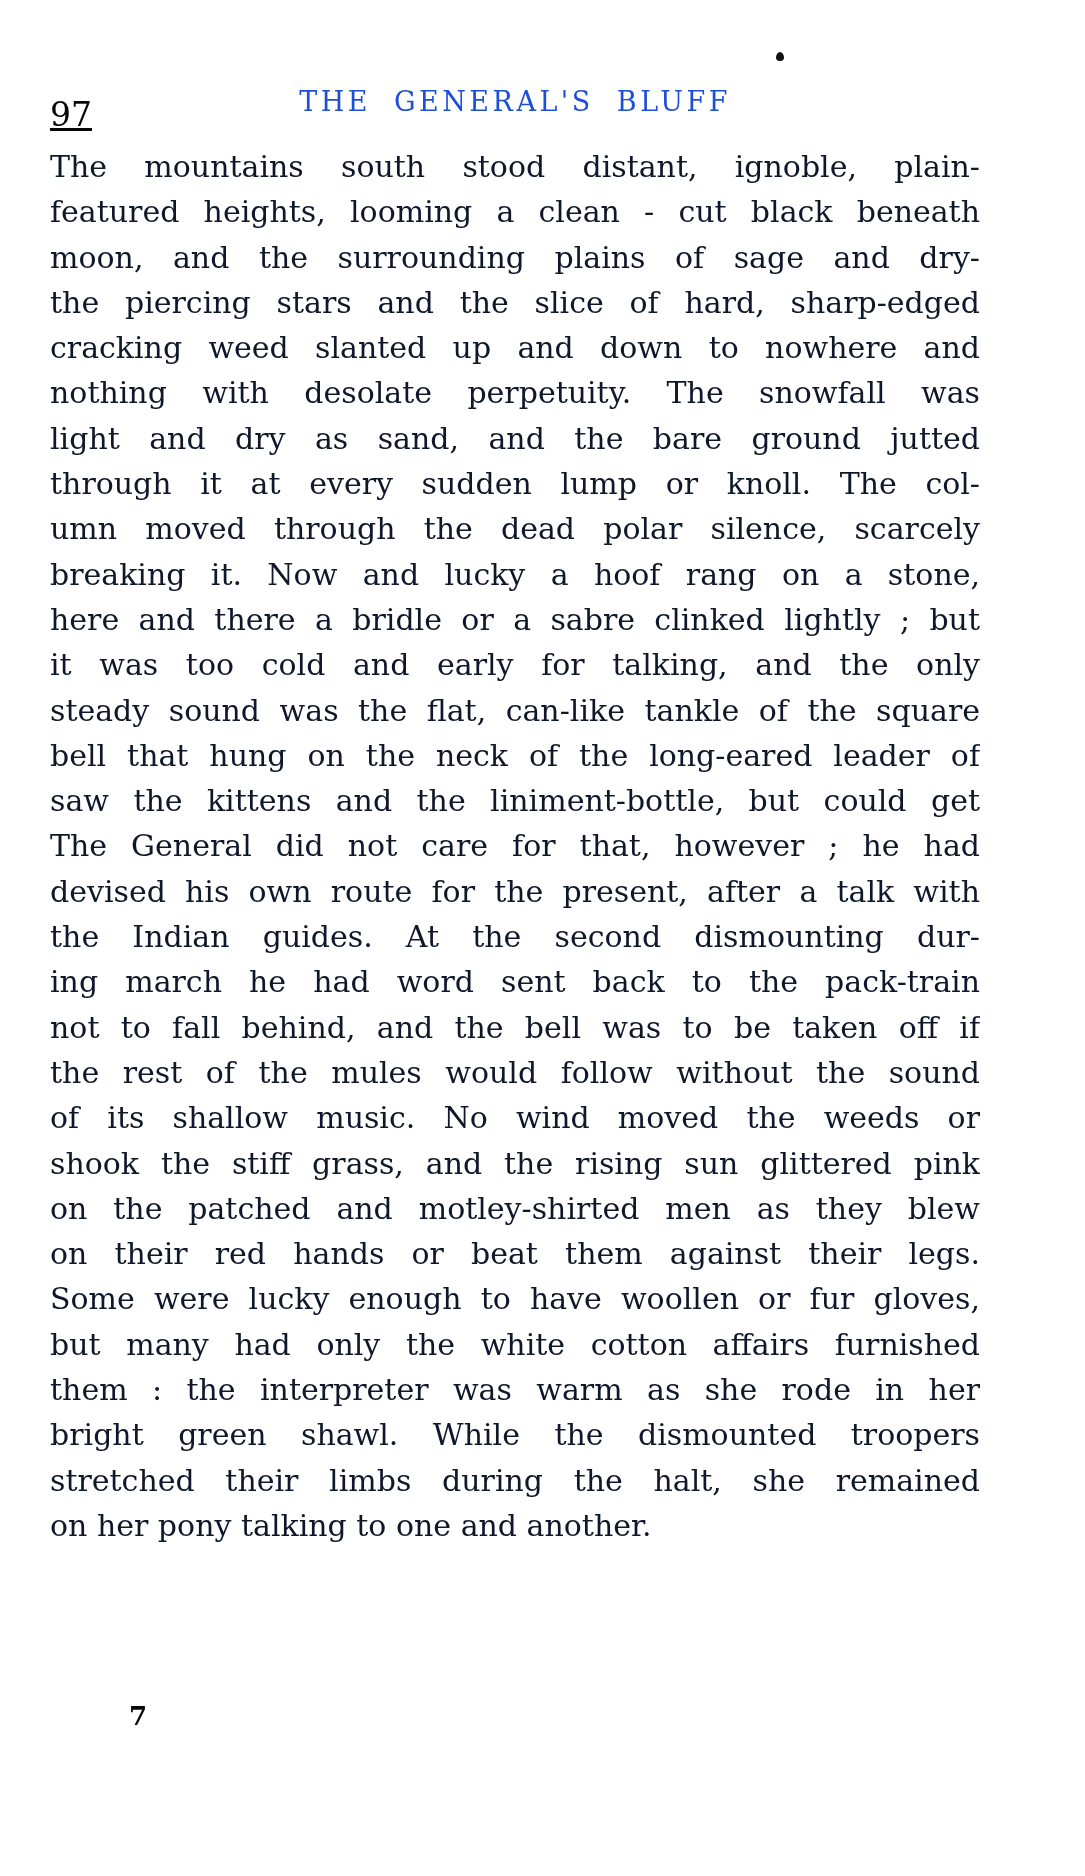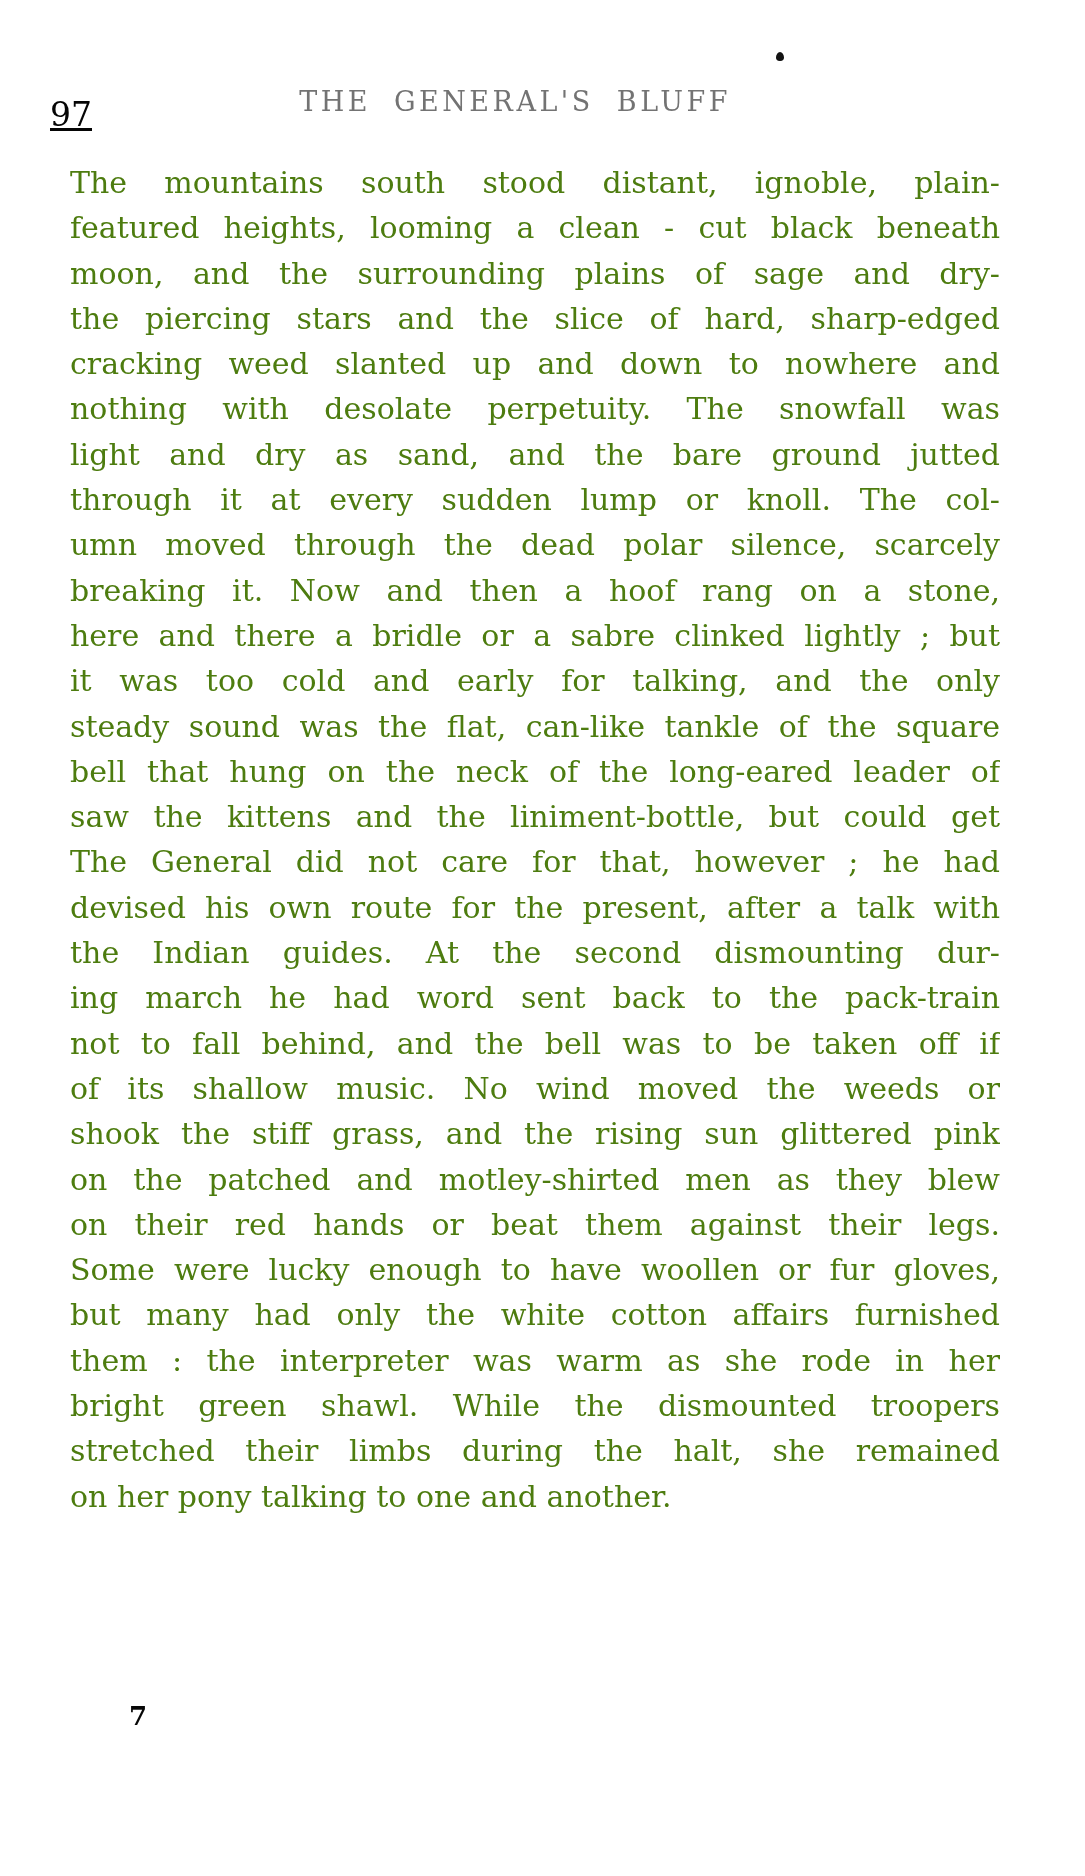--- a/index.html
+++ b/index.html
@@ -33,41 +33,40 @@
   }
   .running-title {
     position: absolute;
     left: 50px;
     top: 86px;
     width: 930px;
     text-align: center;
     font-size: 27px;
     letter-spacing: 3.5px;
     word-spacing: 11px;
-    color: #737373;
+    color: #1d4ed8;
     white-space: nowrap;
   }
   .page-number {
     position: absolute;
     left: 50px;
     top: 95px;
     width: 930px;
     text-align: left;
     font-size: 33px;
     color: #050505;
     text-decoration: underline;
   }
   .body-text {
     position: absolute;
     left: 50px;
-    top: 160px;
+    top: 144px;
     width: 930px;
     font-size: 30px;
-    color: #4d7c0f;
-    margin-left: 20px;
+    color: #0f172a;
   }
   .line {
     height: 45.3px;
     line-height: 45.3px;
     text-align: justify;
     text-align-last: justify;
     overflow: hidden;
     white-space: normal;
   }
   .line:last-child {
@@ -97,31 +96,32 @@
   <div class="body-text">
       <div class="line">The mountains south stood distant, ignoble, plain-</div>
       <div class="line">featured heights, looming a clean - cut black beneath</div>
       <div class="line">moon, and the surrounding plains of sage and dry-</div>
       <div class="line">the piercing stars and the slice of hard, sharp-edged</div>
       <div class="line">cracking weed slanted up and down to nowhere and</div>
       <div class="line">nothing with desolate perpetuity.  The snowfall was</div>
       <div class="line">light and dry as sand, and the bare ground jutted</div>
       <div class="line">through it at every sudden lump or knoll.  The col-</div>
       <div class="line">umn moved through the dead polar silence, scarcely</div>
-      <div class="line">breaking it.  Now and then a hoof rang on a stone,</div>
+      <div class="line">breaking it.  Now and lucky a hoof rang on a stone,</div>
       <div class="line">here and there a bridle or a sabre clinked lightly ; but</div>
       <div class="line">it was too cold and early for talking, and the only</div>
       <div class="line">steady sound was the flat, can-like tankle of the square</div>
       <div class="line">bell that hung on the neck of the long-eared leader of</div>
       <div class="line">saw the kittens and the liniment-bottle, but could get</div>
       <div class="line">The General did not care for that, however ; he had</div>
       <div class="line">devised his own route for the present, after a talk with</div>
       <div class="line">the Indian guides.  At the second dismounting dur-</div>
       <div class="line">ing march he had word sent back to the pack-train</div>
       <div class="line">not to fall behind, and the bell was to be taken off if</div>
+      <div class="line">the rest of the mules would follow without the sound</div>
       <div class="line">of its shallow music.  No wind moved the weeds or</div>
       <div class="line">shook the stiff grass, and the rising sun glittered pink</div>
       <div class="line">on the patched and motley-shirted men as they blew</div>
       <div class="line">on their red hands or beat them against their legs.</div>
       <div class="line">Some were lucky enough to have woollen or fur gloves,</div>
       <div class="line">but many had only the white cotton affairs furnished</div>
       <div class="line">them : the interpreter was warm as she rode in her</div>
       <div class="line">bright green shawl.  While the dismounted troopers</div>
       <div class="line">stretched their limbs during the halt, she remained</div>
       <div class="line">on her pony talking to one and another.</div>

